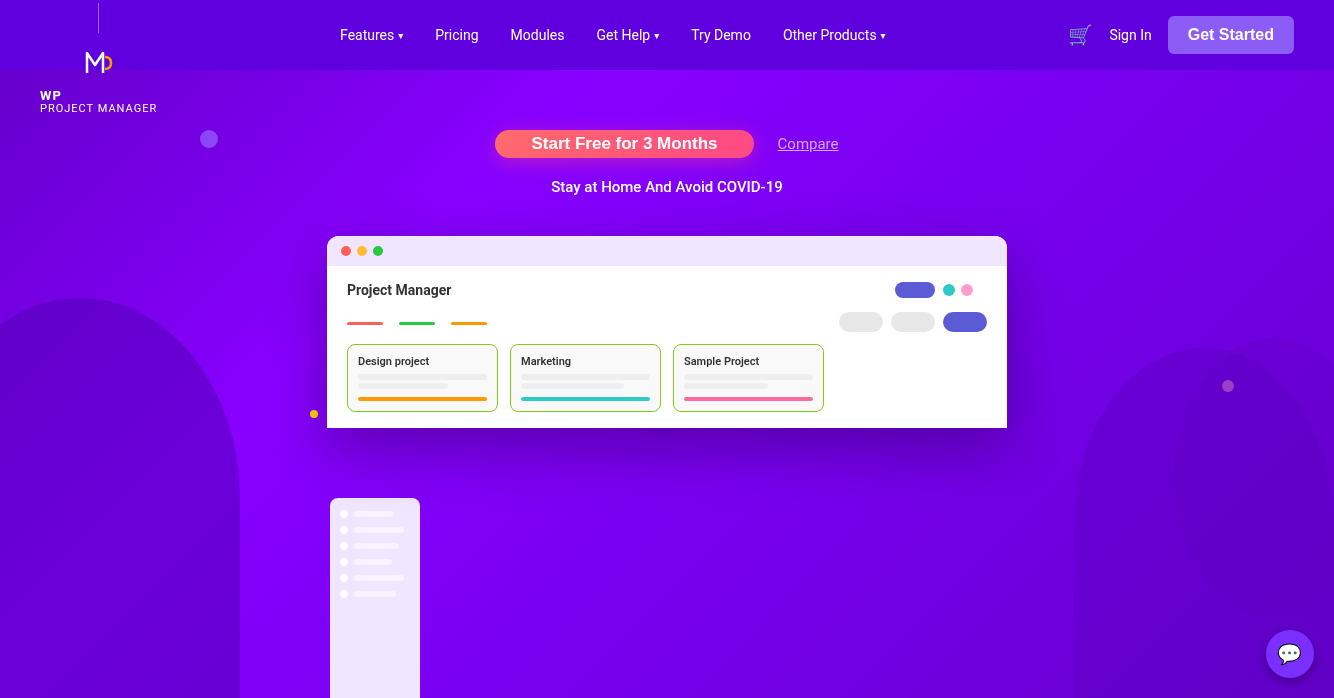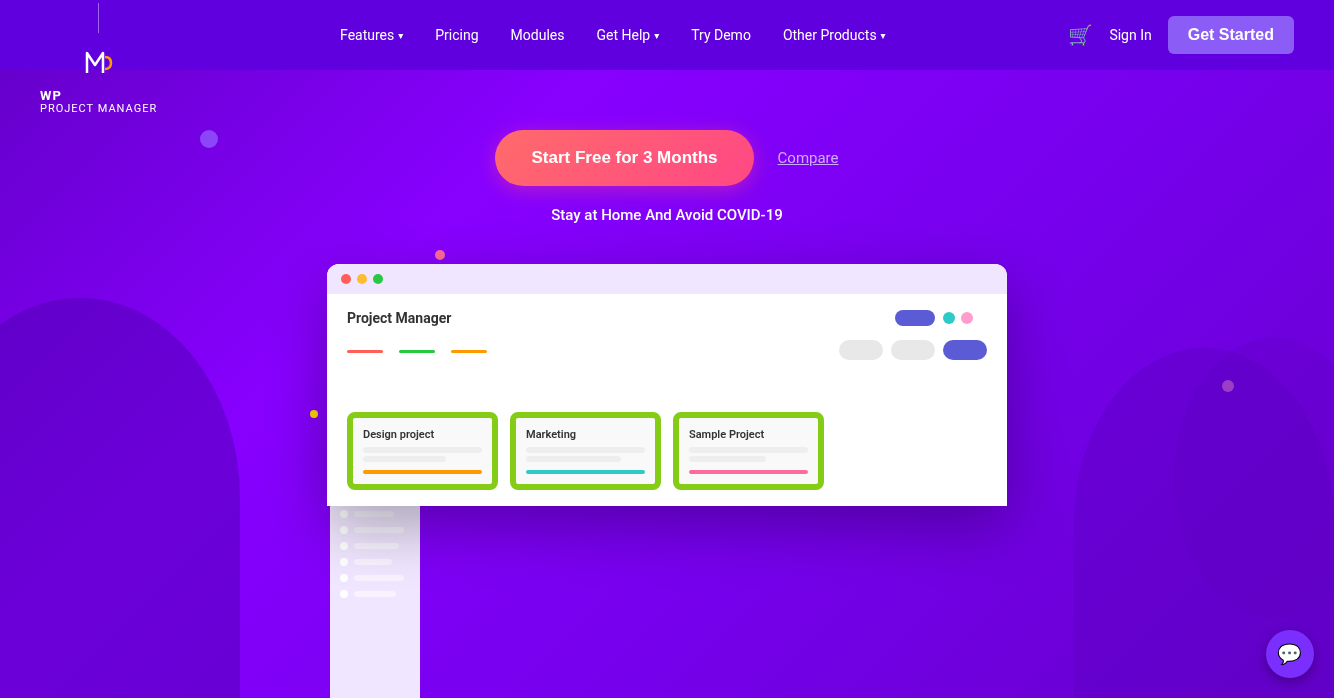--- a/index.html
+++ b/index.html
@@ -219,21 +219,21 @@
       gap: 24px;
       margin-bottom: 20px;
     }
 
     .cta-btn {
       background: linear-gradient(135deg, #FF6B6B, #FF4785);
       border: none;
       color: white;
       font-size: 17px;
       font-weight: 600;
-      padding: 18px 36px;
+      padding: 4px 36px;
       border-radius: 50px;
       cursor: pointer;
       box-shadow: 0 4px 20px rgba(255,70,130,0.4);
     }
 
     .compare-link {
       color: rgba(220,200,255,0.85);
       font-size: 15px;
       text-decoration: underline;
       cursor: pointer;
@@ -351,24 +351,23 @@
       border-radius: 10px;
     }
 
     .mockup-cards {
       display: grid;
       grid-template-columns: repeat(4, 1fr);
       gap: 12px;
     }
     .mockup-card {
       background: #f9f9f9;
-      border: 6px solid #84cc16;
+      border: 1px solid #84cc16;
       border-radius: 8px;
       padding: 10px;
-      margin-top: 40px;
     }
     .card-title {
       font-size: 11px;
       font-weight: 600;
       color: #333;
       margin-bottom: 6px;
     }
     .card-bar {
       height: 4px;
       border-radius: 2px;

